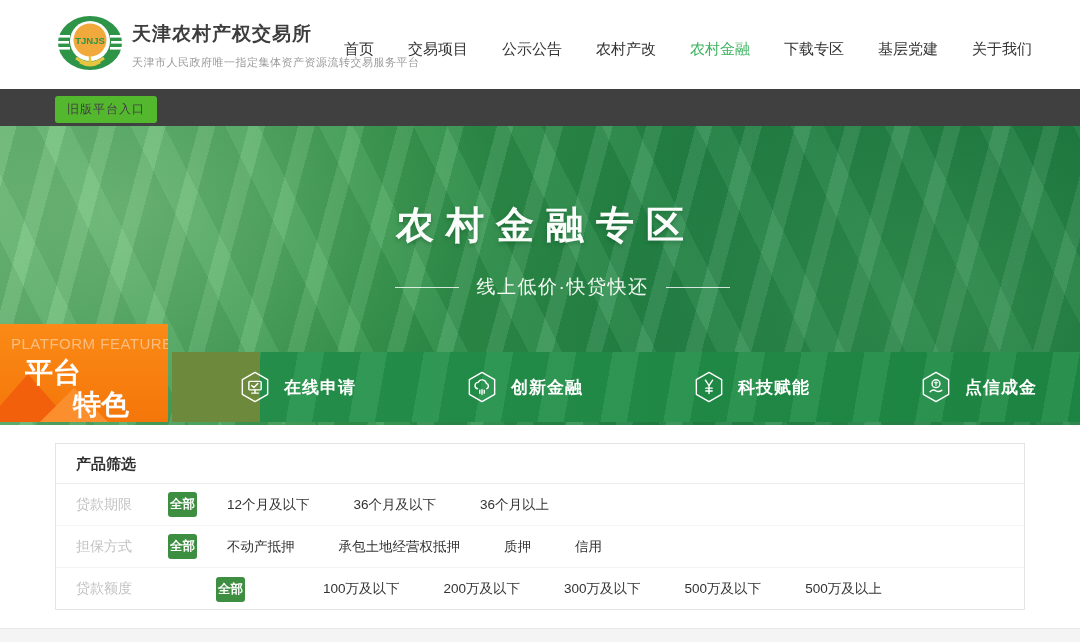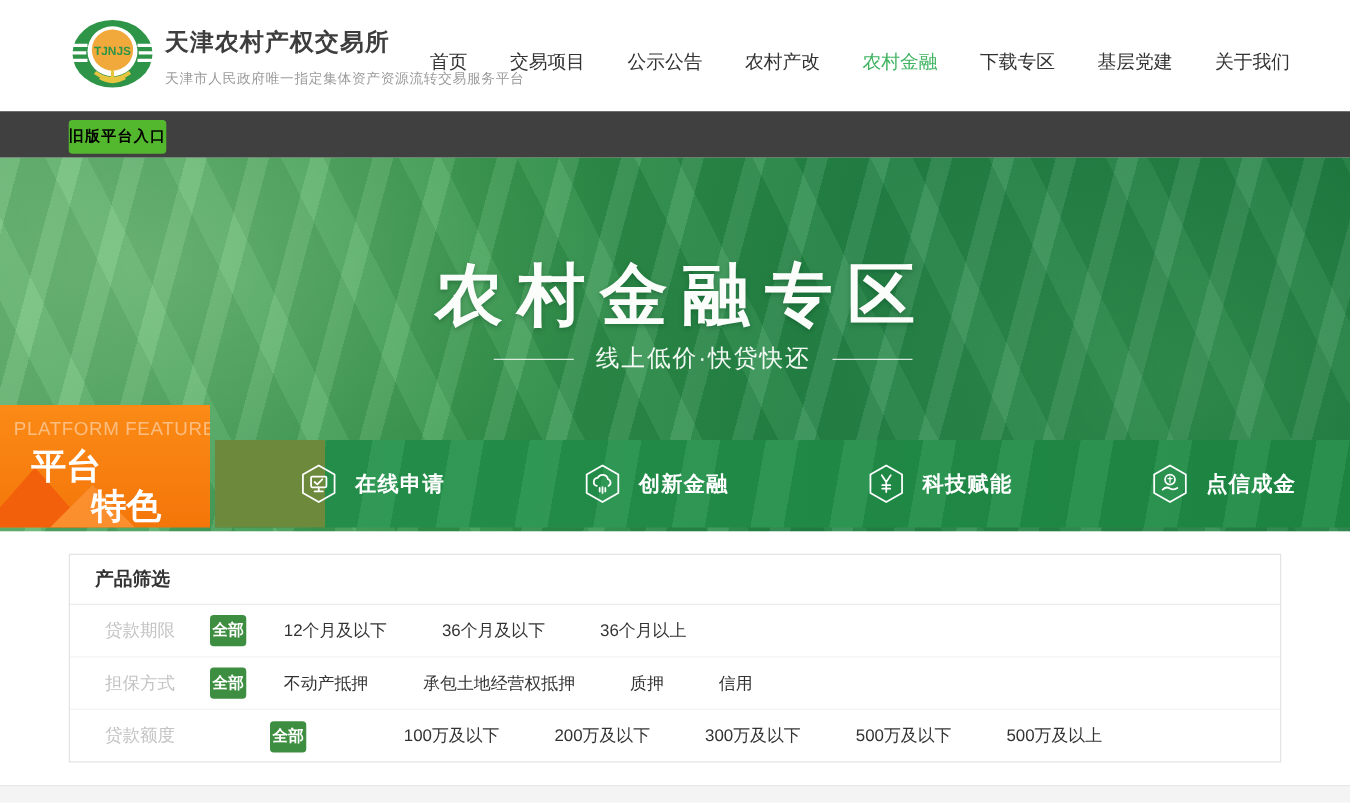--- a/index.html
+++ b/index.html
@@ -15,37 +15,37 @@
   .brand { position:absolute; left:132px; top:21px; }
   .brand-title { font-size:19px; font-weight:bold; color:#3d3d3d; letter-spacing:1px; }
   .brand-sub { margin-top:8px; font-size:11px; color:#9b9b9b; letter-spacing:.5px; }
   .main-nav { position:absolute; right:48px; top:40px; display:flex; gap:34px; }
   .nav-item { font-size:15px; color:#333; cursor:pointer; white-space:nowrap; }
   .nav-item.active { color:#3eb360; }
 
   
   .darkbar { position:absolute; left:0; top:89px; width:1080px; height:37px; background:#404040; z-index:5; }
   .old-btn {
-    position:absolute; left:55px; top:7px; padding:5px 0; background:#54b82f; color:#000000;
-    font-size:12px; border:none; border-radius:3px; cursor:pointer; letter-spacing:1px;font-weight:bold;
+    position:absolute; left:55px; top:7px; padding:5px 12px; background:#54b82f; color:#404040;
+    font-size:12px; border:none; border-radius:3px; cursor:pointer; letter-spacing:1px;
   }
 
   
   .banner {
     position:absolute; left:0; top:126px; width:1080px; height:299px;
     background:
       radial-gradient(620px 420px at 12% 28%, rgba(190,235,180,.28), transparent 60%),
       radial-gradient(500px 380px at 88% 60%, rgba(120,200,130,.20), transparent 65%),
       repeating-linear-gradient(105deg, rgba(255,255,255,.07) 0 16px, rgba(8,85,35,.12) 16px 48px),
       repeating-linear-gradient(63deg, rgba(225,255,225,.05) 0 30px, rgba(0,60,20,.09) 30px 84px),
       linear-gradient(100deg,#63b671 0%,#38994f 35%,#27874a 62%,#1e7d41 100%);
   }
   .banner-title {
     position:absolute; left:0; top:74px; width:100%; text-align:center;
-    font-size:54px; font-weight:bold; color:#fbfdfb; letter-spacing:12px; text-indent:12px;
+    font-size:38px; font-weight:bold; color:#fbfdfb; letter-spacing:12px; text-indent:12px;
     text-shadow:0 2px 4px rgba(0,60,25,.35);
   }
   .banner-sub {
     position:absolute; left:0; top:148px; width:100%;
     display:flex; align-items:center; justify-content:center; gap:18px;padding-left:45px;
   }
   .banner-sub .line { width:64px; height:1px; background:rgba(255,255,255,.8); }
   .banner-sub .txt { font-size:19px; color:#f3f9f3; letter-spacing:1.5px; }
 
   
@@ -74,21 +74,21 @@
          color:#fff; font-size:17px; font-weight:bold; letter-spacing:1px; cursor:pointer;padding-left:23px; }
   .tab-icon { width:34px; height:34px; display:block; }
 
   
   .filter-card {
     position:absolute; left:55px; top:443px; width:970px; height:167px;
     background:#fff; border:1px solid #e4e4e4;
   }
   .filter-title { height:40px; line-height:40px; padding:0 20px; font-size:15px; font-weight:bold; color:#333;
                   border-bottom:1px solid #ececec; }
-  .filter-row { display:flex; align-items:center; height:42px; padding:0 20px; border-bottom:1px solid #f4f4f4;text-align:center; }
+  .filter-row { display:flex; align-items:center; height:42px; padding:0 20px; border-bottom:1px solid #f4f4f4; }
   .filter-row:last-child { border-bottom:none;gap:48px; }
   .filter-label { width:72px; font-size:14px; color:#c3c3c3; margin-right:20px; }
   .filter-badge { background:#3e8e41; color:#fff; font-size:12.5px; font-weight:bold; padding:4px 2px;
                   border-radius:3px; margin-right:30px; cursor:pointer; }
   .filter-options { display:flex; gap:44px; }
   .filter-option { font-size:13.5px; color:#333; cursor:pointer; white-space:nowrap; }
 
   
   .footer-strip { position:absolute; left:0; top:628px; width:1080px; height:14px;
                   background:#f4f4f4; border-top:1px solid #e7e7e7; }

